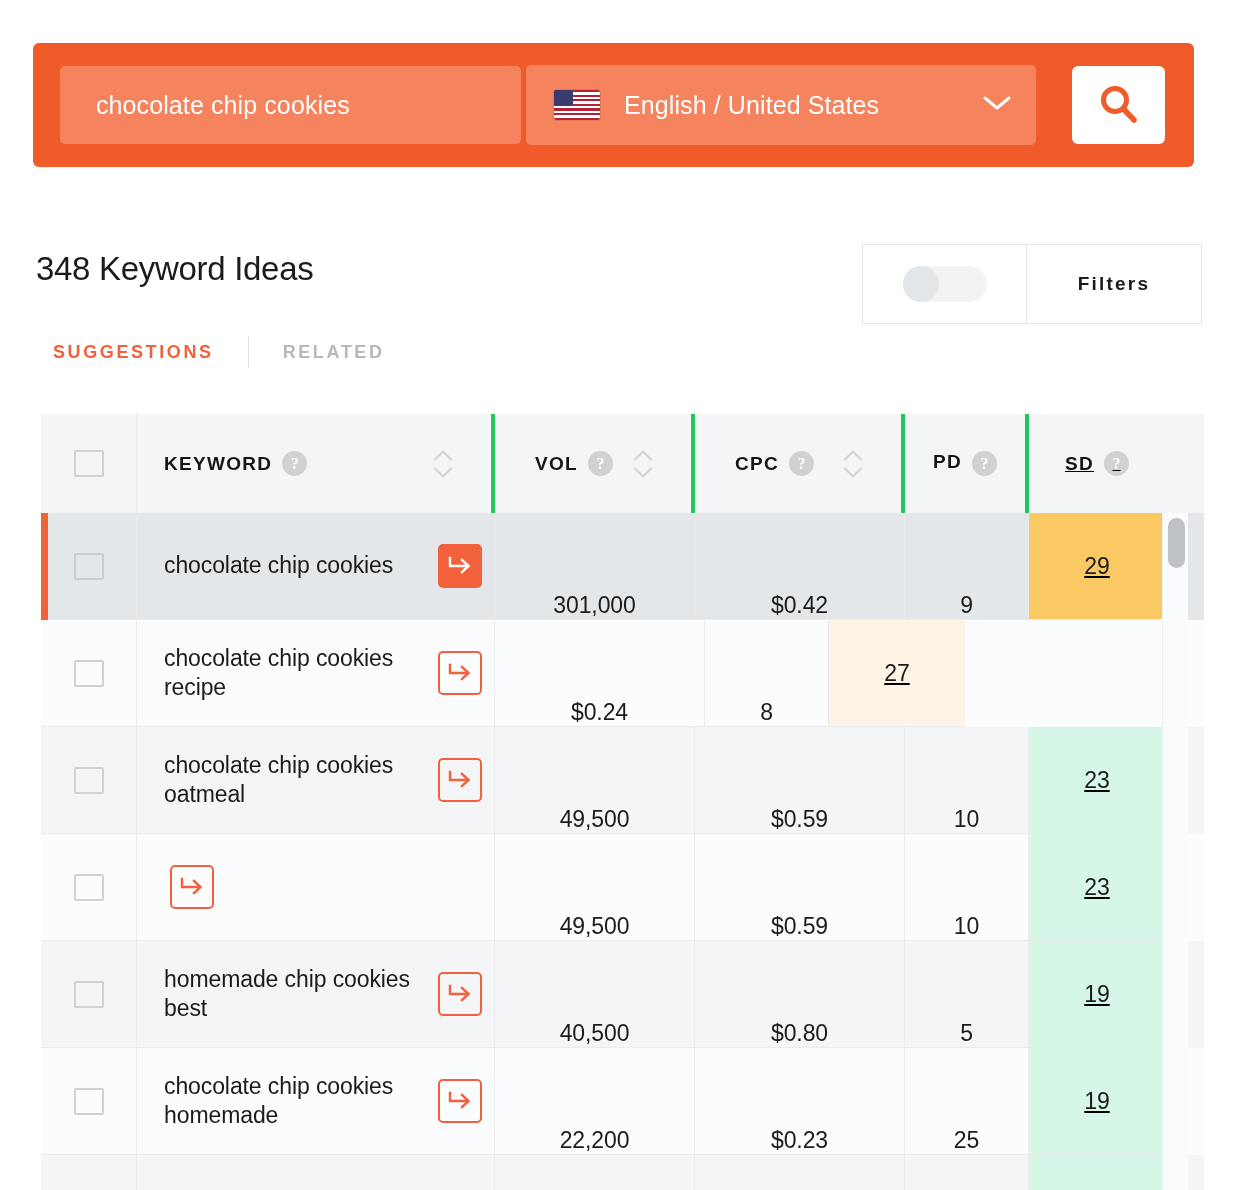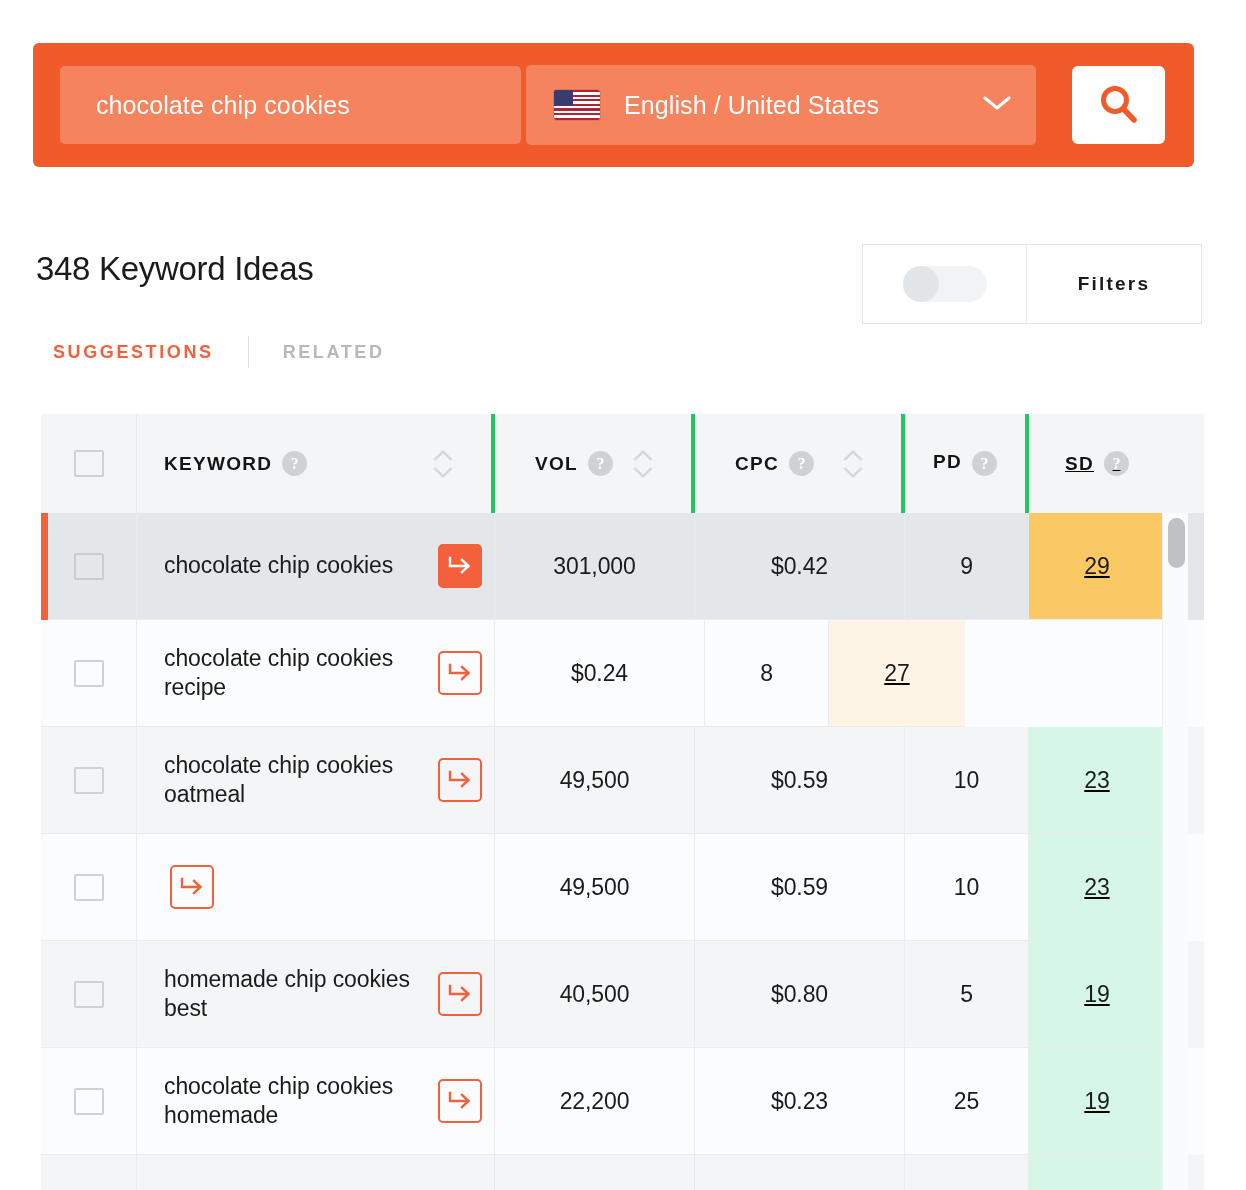--- a/index.html
+++ b/index.html
@@ -167,21 +167,21 @@
     content: ""; position: absolute; left: 0; top: 0; bottom: 0;
     width: 7px; background: #F2603C;
   }
   .tr .cell {
     display: flex; align-items: center; height: 100%;
     border-right: 1px solid #E9EBED;
     border-bottom: 1px solid #E9EBED;
   }
   .tr .c-check { border-right: 1px solid #E9EBED; justify-content: center; }
   .tr .c-sd { border-right: none; justify-content: center; }
-  .tr .c-vol, .tr .c-cpc, .tr .c-pd { justify-content: center; }
+  .tr .c-vol, .tr .c-cpc, .tr .c-pd { justify-content: center; align-items: flex-end; }
   .tr .c-kw { padding-left: 27px; padding-right: 12px; justify-content: space-between; }
 
   .chk {
     width: 30px; height: 27px;
     border: 2px solid #CFD2D5; border-radius: 2px;
     background: transparent; cursor: pointer;
   }
   .tr.selected .chk { border-color: #C9CDD1; }
 
   .kw-text {

